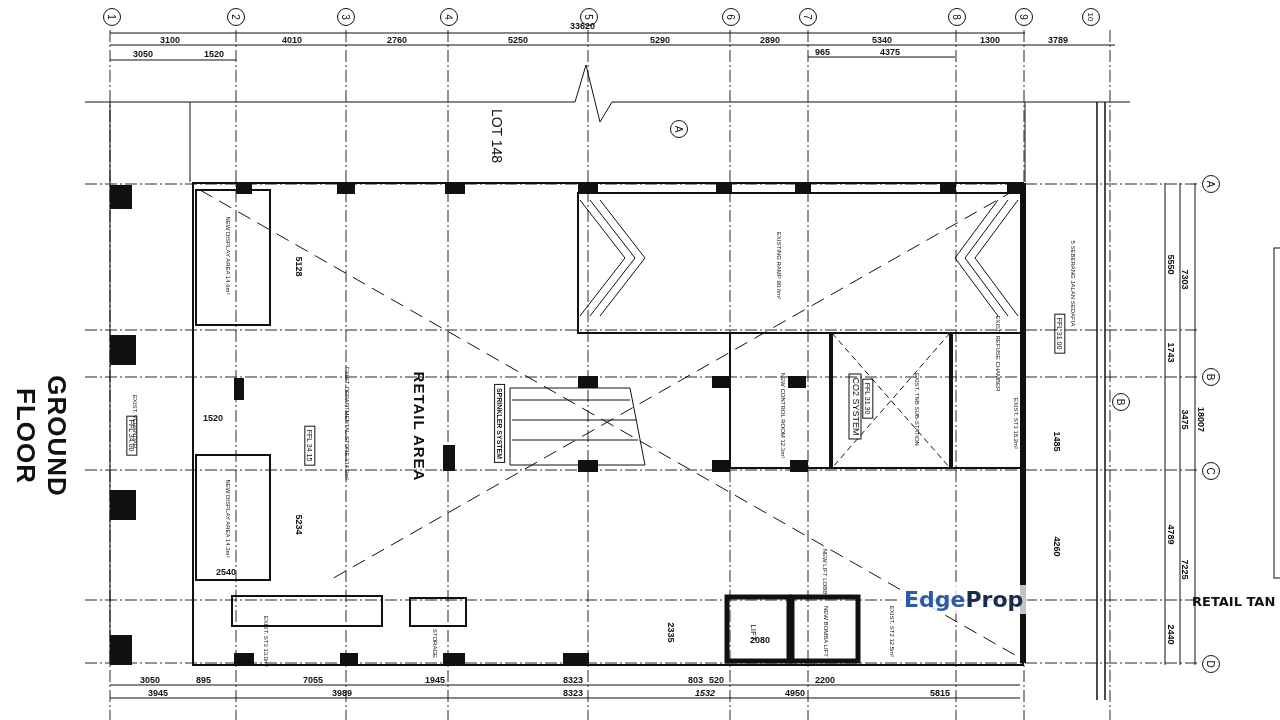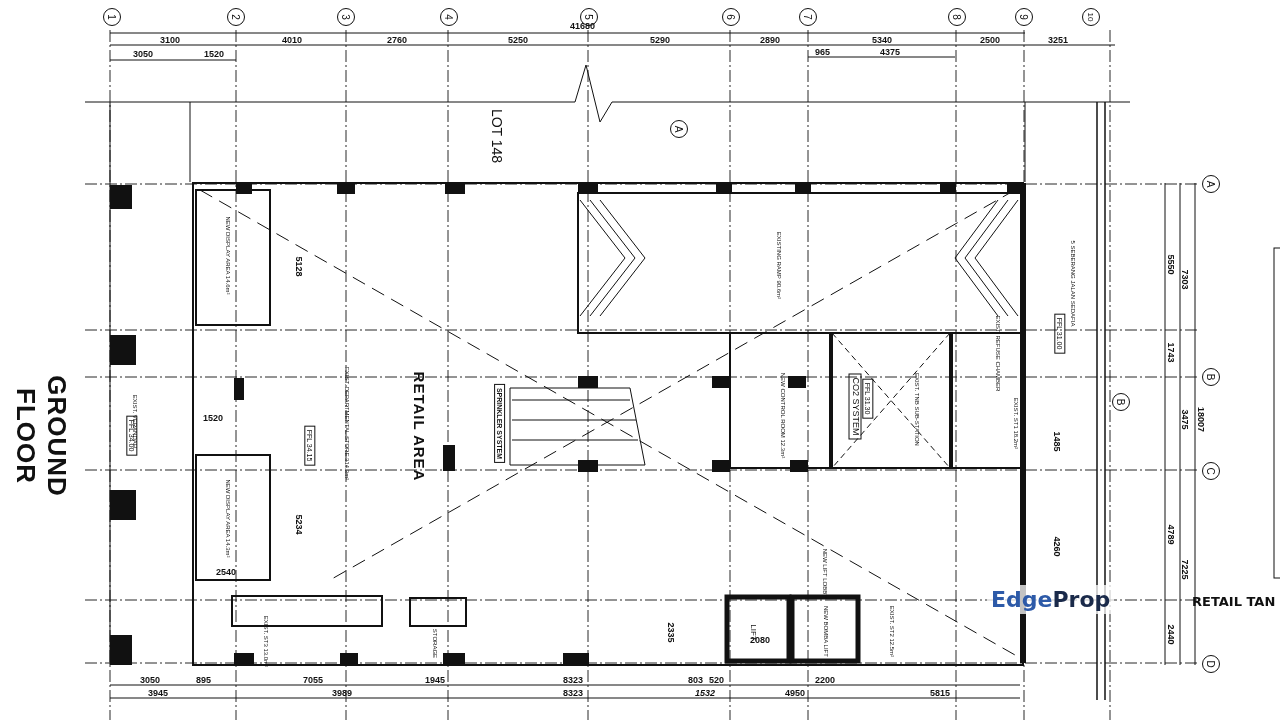--- a/index.html
+++ b/index.html
@@ -6,21 +6,21 @@
   body{width:1280px;height:720px;overflow:hidden;position:relative;font-family:"Liberation Sans",sans-serif;color:#111;}
   #plan{position:absolute;left:0;top:0;width:1280px;height:720px;}
   .txt{position:absolute;white-space:nowrap;line-height:1;}
   .dim{font-size:9px;font-family:"Liberation Sans Narrow","Liberation Sans",sans-serif;font-weight:bold;color:#111;}
   .floor-title{position:absolute;left:-54px;top:405px;font-size:26px;font-weight:bold;letter-spacing:1px;transform:rotate(90deg);width:190px;text-align:center;}
   .retail{position:absolute;left:365px;top:418px;font-size:15px;font-weight:bold;transform:rotate(90deg);letter-spacing:1px;}
   .lot{position:absolute;left:470px;top:128px;font-size:14px;transform:rotate(90deg);}
   .room{font-size:6px;transform:rotate(90deg);text-align:center;line-height:1.15;}
   .boxed{border:1px solid #111;padding:1px 3px;font-size:7px;}
   .grid-bubble{position:absolute;width:16px;height:16px;border:1.5px solid #111;border-radius:50%;font-size:10px;display:flex;align-items:center;justify-content:center;transform:rotate(90deg);background:#fff;}
-  .watermark{position:absolute;left:987px;top:585px;display:flex;align-items:center;background:rgba(255,255,255,0.75);padding:2px 4px;}
+  .watermark{position:absolute;left:900px;top:585px;display:flex;align-items:center;background:rgba(255,255,255,0.75);padding:2px 4px;}
   .wm-logo{font-size:22px;font-weight:bold;color:#2d5aa8;font-family:"DejaVu Sans",sans-serif;}
   .wm-logo .prop{color:#1a2a4a;}
   .wm-agent{position:absolute;left:1192px;top:594px;font-size:13px;font-weight:bold;font-family:"DejaVu Sans",sans-serif;}
 </style>
 </head>
 <body>
 
 <svg id="plan" viewBox="0 0 1280 720" xmlns="http://www.w3.org/2000/svg">
   <g fill="none" stroke="#111" stroke-width="1">
 
@@ -145,30 +145,30 @@
 <div class="grid-bubble" style="left:1015px;top:8px;">9</div>
 <div class="grid-bubble" style="left:1082px;top:8px;font-size:8px;">10</div>
 
 <div class="grid-bubble" style="left:1202px;top:175px;">A</div>
 <div class="grid-bubble" style="left:1202px;top:368px;">B</div>
 <div class="grid-bubble" style="left:1202px;top:462px;">C</div>
 <div class="grid-bubble" style="left:1202px;top:655px;">D</div>
 <div class="grid-bubble" style="left:670px;top:120px;">A</div>
 <div class="grid-bubble" style="left:1112px;top:393px;">B</div>
 
-<div class="txt dim" style="left:570px;top:22px;">41680</div>
+<div class="txt dim" style="left:570px;top:22px;">33620</div>
 <div class="txt dim" style="left:160px;top:36px;">3100</div>
 <div class="txt dim" style="left:282px;top:36px;">4010</div>
 <div class="txt dim" style="left:387px;top:36px;">2760</div>
 <div class="txt dim" style="left:508px;top:36px;">5250</div>
 <div class="txt dim" style="left:650px;top:36px;">5290</div>
 <div class="txt dim" style="left:760px;top:36px;">2890</div>
 <div class="txt dim" style="left:872px;top:36px;">5340</div>
-<div class="txt dim" style="left:980px;top:36px;">2500</div>
-<div class="txt dim" style="left:1048px;top:36px;">3251</div>
+<div class="txt dim" style="left:980px;top:36px;">1300</div>
+<div class="txt dim" style="left:1048px;top:36px;">3789</div>
 <div class="txt dim" style="left:133px;top:50px;">3050</div>
 <div class="txt dim" style="left:204px;top:50px;">1520</div>
 <div class="txt dim" style="left:815px;top:48px;">965</div>
 <div class="txt dim" style="left:880px;top:48px;">4375</div>
 
 <div class="txt dim" style="left:140px;top:676px;">3050</div>
 <div class="txt dim" style="left:196px;top:676px;">895</div>
 <div class="txt dim" style="left:303px;top:676px;">7055</div>
 <div class="txt dim" style="left:425px;top:676px;">1945</div>
 <div class="txt dim" style="left:563px;top:676px;">8323</div>

